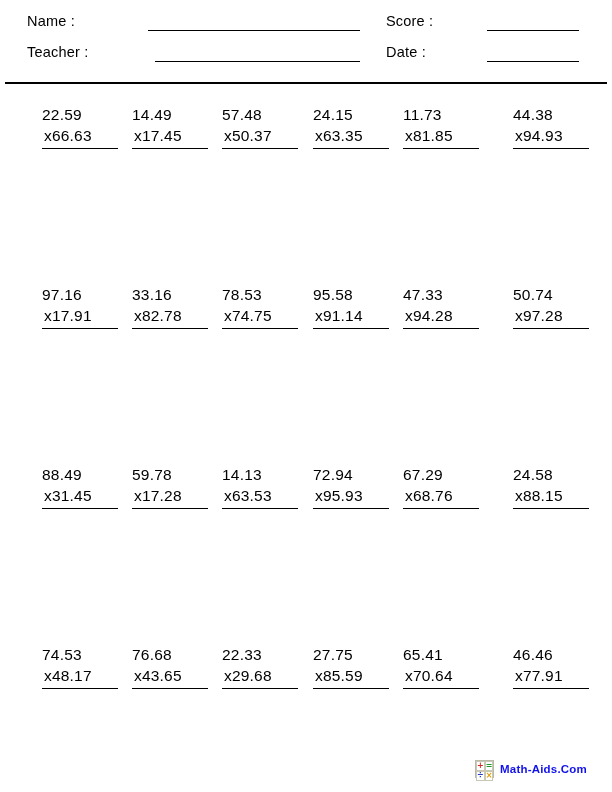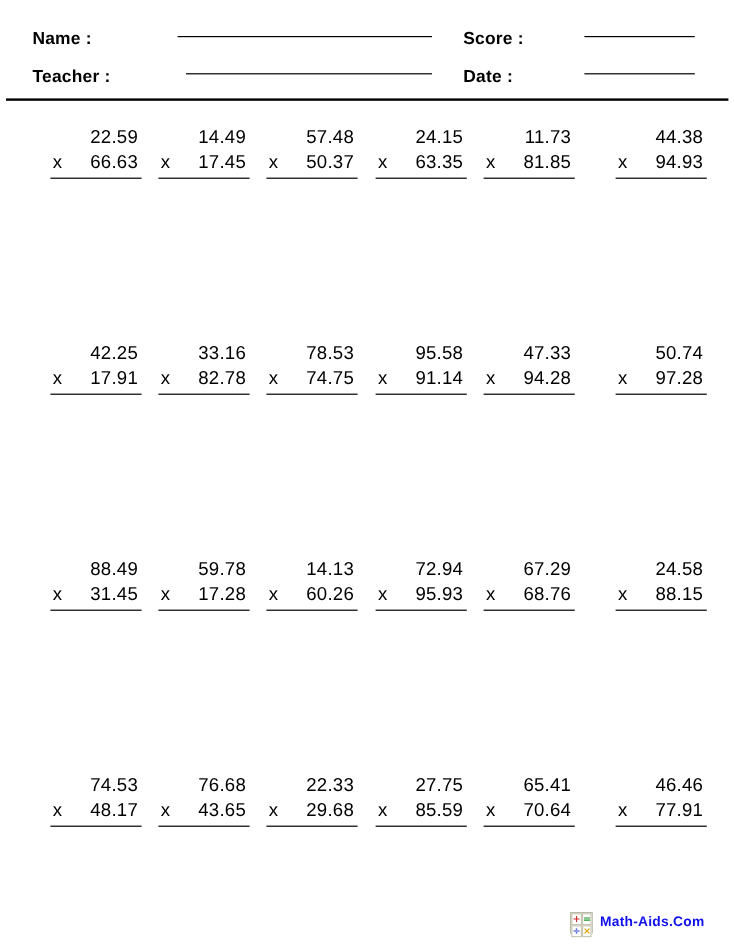--- a/index.html
+++ b/index.html
@@ -20,24 +20,23 @@
   #header {
     position: absolute;
     left: 0;
     top: 0;
     width: 612px;
     height: 84px;
   }
   .hdr-label {
     position: absolute;
     font-size: 14.5px;
-    font-weight: bold;
+    font-weight: normal;
     letter-spacing: 0.2px;
     white-space: nowrap;
-    margin-top: 12px;
   }
   .hdr-rule {
     position: absolute;
     border-bottom: 1.4px solid #000;
     height: 0;
   }
   #lbl-name     { left: 27px;  top: 13px; }
   #lbl-teacher  { left: 27px;  top: 44px; }
   #lbl-score    { left: 386px; top: 13px; }
   #lbl-date     { left: 386px; top: 44px; }
@@ -64,21 +63,21 @@
     width: 612px;
   }
   .prob-row {
     position: relative;
     height: 180px;
   }
   .problem {
     position: absolute;
     top: 0;
     width: 76px;
-    text-align: right;
+    text-align: left;
     font-size: 15.5px;
     line-height: 21px;
     letter-spacing: 0.2px;
   }
   .problem .top-num {
     display: block;
     padding-right: 3px;
     white-space: nowrap;
   }
   .problem .bottom-line {
@@ -190,21 +189,21 @@
         <span class="top-num">11.73</span>
         <span class="bottom-line"><span class="op">x</span><span>81.85</span></span>
       </div>
       <div class="problem col-5">
         <span class="top-num">44.38</span>
         <span class="bottom-line"><span class="op">x</span><span>94.93</span></span>
       </div>
     </div>
     <div class="prob-row">
       <div class="problem col-0">
-        <span class="top-num">42.25</span>
+        <span class="top-num">97.16</span>
         <span class="bottom-line"><span class="op">x</span><span>17.91</span></span>
       </div>
       <div class="problem col-1">
         <span class="top-num">33.16</span>
         <span class="bottom-line"><span class="op">x</span><span>82.78</span></span>
       </div>
       <div class="problem col-2">
         <span class="top-num">78.53</span>
         <span class="bottom-line"><span class="op">x</span><span>74.75</span></span>
       </div>
@@ -225,21 +224,21 @@
       <div class="problem col-0">
         <span class="top-num">88.49</span>
         <span class="bottom-line"><span class="op">x</span><span>31.45</span></span>
       </div>
       <div class="problem col-1">
         <span class="top-num">59.78</span>
         <span class="bottom-line"><span class="op">x</span><span>17.28</span></span>
       </div>
       <div class="problem col-2">
         <span class="top-num">14.13</span>
-        <span class="bottom-line"><span class="op">x</span><span>60.26</span></span>
+        <span class="bottom-line"><span class="op">x</span><span>63.53</span></span>
       </div>
       <div class="problem col-3">
         <span class="top-num">72.94</span>
         <span class="bottom-line"><span class="op">x</span><span>95.93</span></span>
       </div>
       <div class="problem col-4">
         <span class="top-num">67.29</span>
         <span class="bottom-line"><span class="op">x</span><span>68.76</span></span>
       </div>
       <div class="problem col-5">

